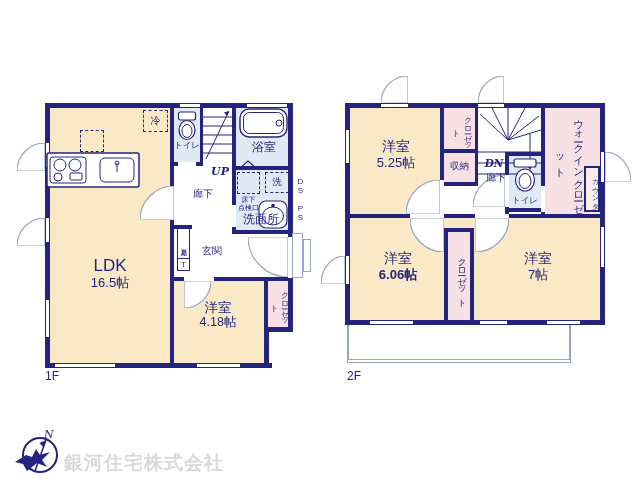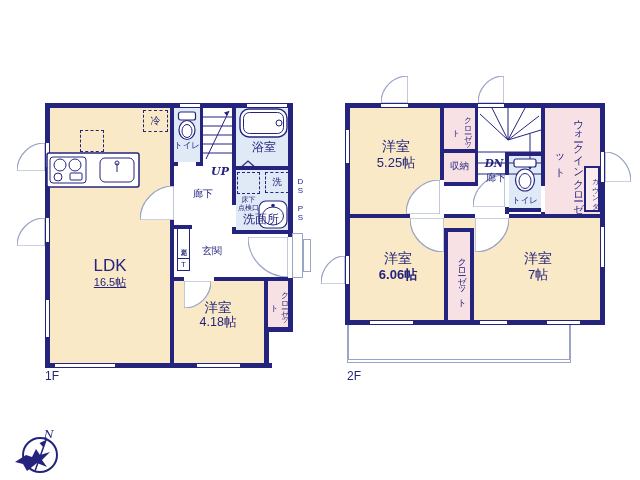--- a/index.html
+++ b/index.html
@@ -145,21 +145,21 @@
   <div class="lbl wrap" style="left:232px;top:196px;width:33px;font-size:7px;">
     <span>床下</span><br>
     <span>点検口</span>
   </div>
   <div class="lbl" style="left:234px;top:213px;width:54px;font-size:12px;">洗面所</div>
   <div class="lbl" style="left:186px;top:188px;width:34px;font-size:10px;">廊下</div>
   <div class="shoebox vtext" style="left:177px;top:228px;width:13px;height:31px;font-size:6.5px;letter-spacing:0;">下足箱</div>
   <div class="shoebox" style="left:177px;top:258px;width:13px;height:13px;font-size:8px;">T</div>
   <div class="lbl" style="left:194px;top:245px;width:36px;font-size:10px;">玄関</div>
   <div class="lbl" style="left:83px;top:256px;width:54px;font-size:17px;">LDK</div>
-  <div class="lbl" style="left:78px;top:276px;width:64px;font-size:11px;text-decoration:underline;">16.5帖</div>
+  <div class="lbl" style="left:78px;top:276px;width:64px;font-size:13px;">16.5帖</div>
   <div class="lbl" style="left:194px;top:300px;width:48px;font-size:13.5px;">洋室</div>
   <div class="lbl" style="left:190px;top:315px;width:56px;font-size:12.5px;">4.18帖</div>
   <div class="lbl vtext" style="left:268px;top:284px;width:21px;height:40px;font-size:8px;line-height:1.3;letter-spacing:0;">クローゼット</div>
   <div class="lbl vlat" style="left:295px;top:174px;width:10px;height:24px;font-size:8px;">DS</div>
   <div class="lbl vlat" style="left:295px;top:201px;width:10px;height:24px;font-size:8px;">PS</div>
   <div class="lbl" style="left:45px;top:370px;width:24px;font-size:12px;text-align:left;">1F</div>
 
   <div class="room fill-room" style="left:350px;top:108px;width:90px;height:106px;"></div>
   <div class="room fill-closet" style="left:444px;top:108px;width:31px;height:41px;"></div>
   <div class="room fill-closet" style="left:444px;top:153px;width:31px;height:29px;"></div>
@@ -268,14 +268,15 @@
 
   <div class="balcony" style="left:347px;top:325px;width:224px;height:38px;"></div>
 
   <svg class="fixture" style="left:14px;top:426px;" width="52" height="52" viewBox="0 0 52 52">
     <circle cx="26" cy="29" r="17" fill="none" stroke="#24247e" stroke-width="2"></circle>
     <line x1="21" y1="45" x2="32" y2="14" stroke="#24247e" stroke-width="1.5"></line>
     <path d="M 32 14 l -6.5 3 l 4 4.5 Z" fill="#24247e"></path>
     <path d="M 1 36 L 12 29 L 18 31 L 22 23 L 26 29 L 36 26 L 28 34 L 33 41 L 23 37 L 13 45 L 9 38 Z" fill="#24247e"></path>
     <text x="30" y="12" font-size="11" font-style="italic" fill="#24247e" font-family="DejaVu Serif, serif">N</text>
   </svg>
+  <div class="company" style="left:64px;top:450px;font-size:19px;">銀河住宅株式会社</div>
 
 </div>
 
 </body></html>

